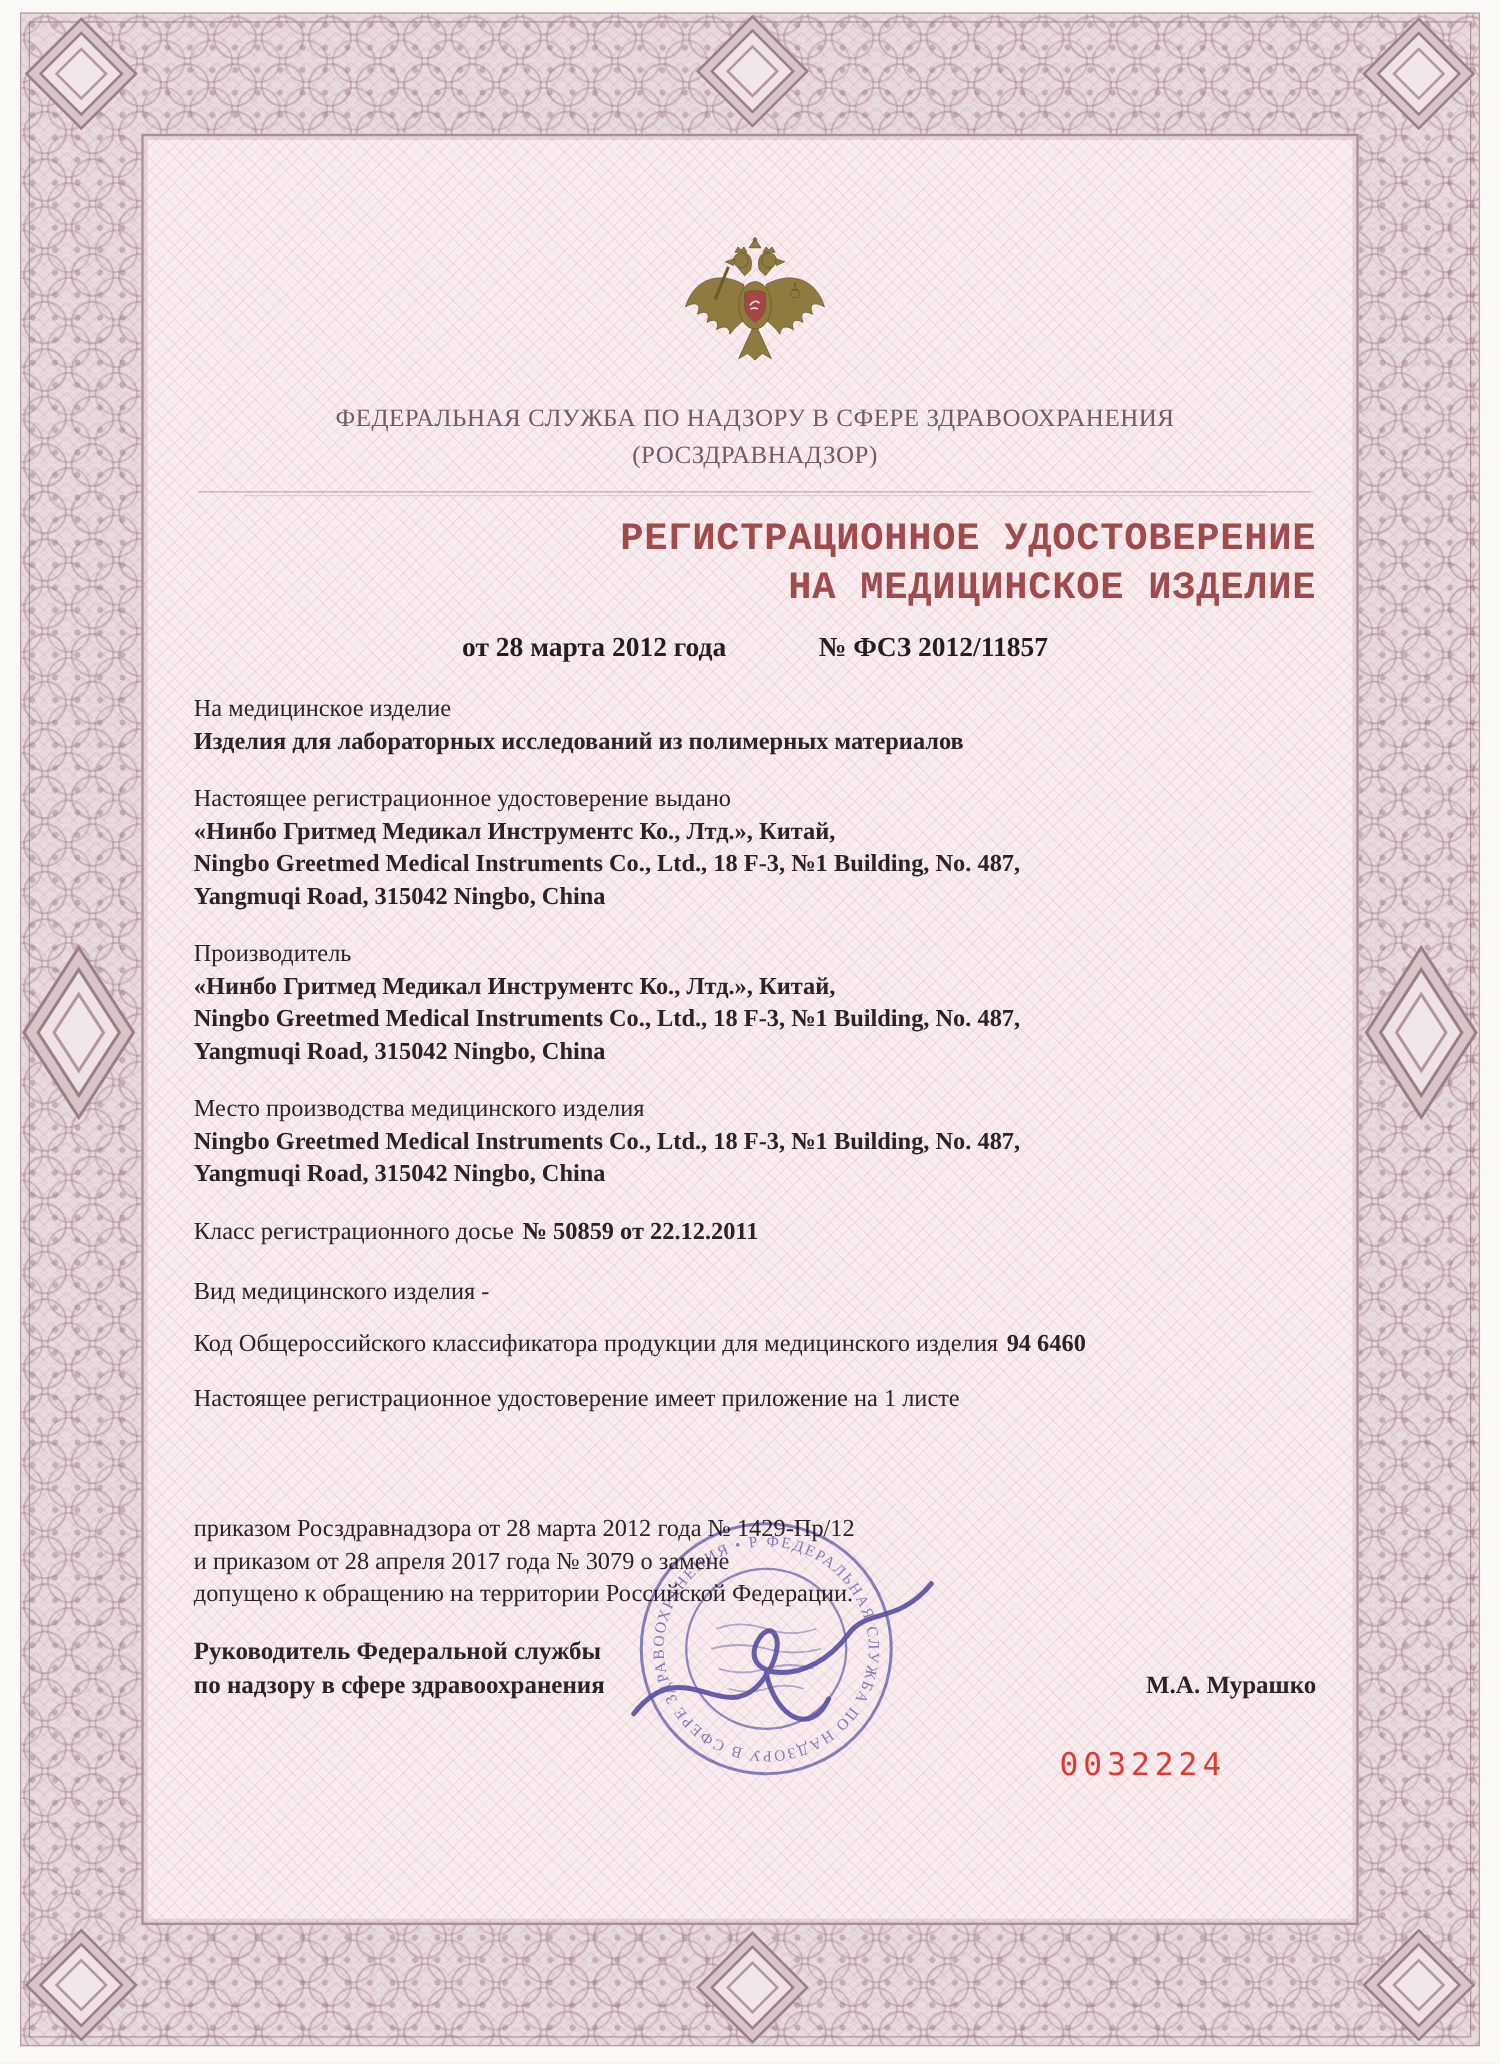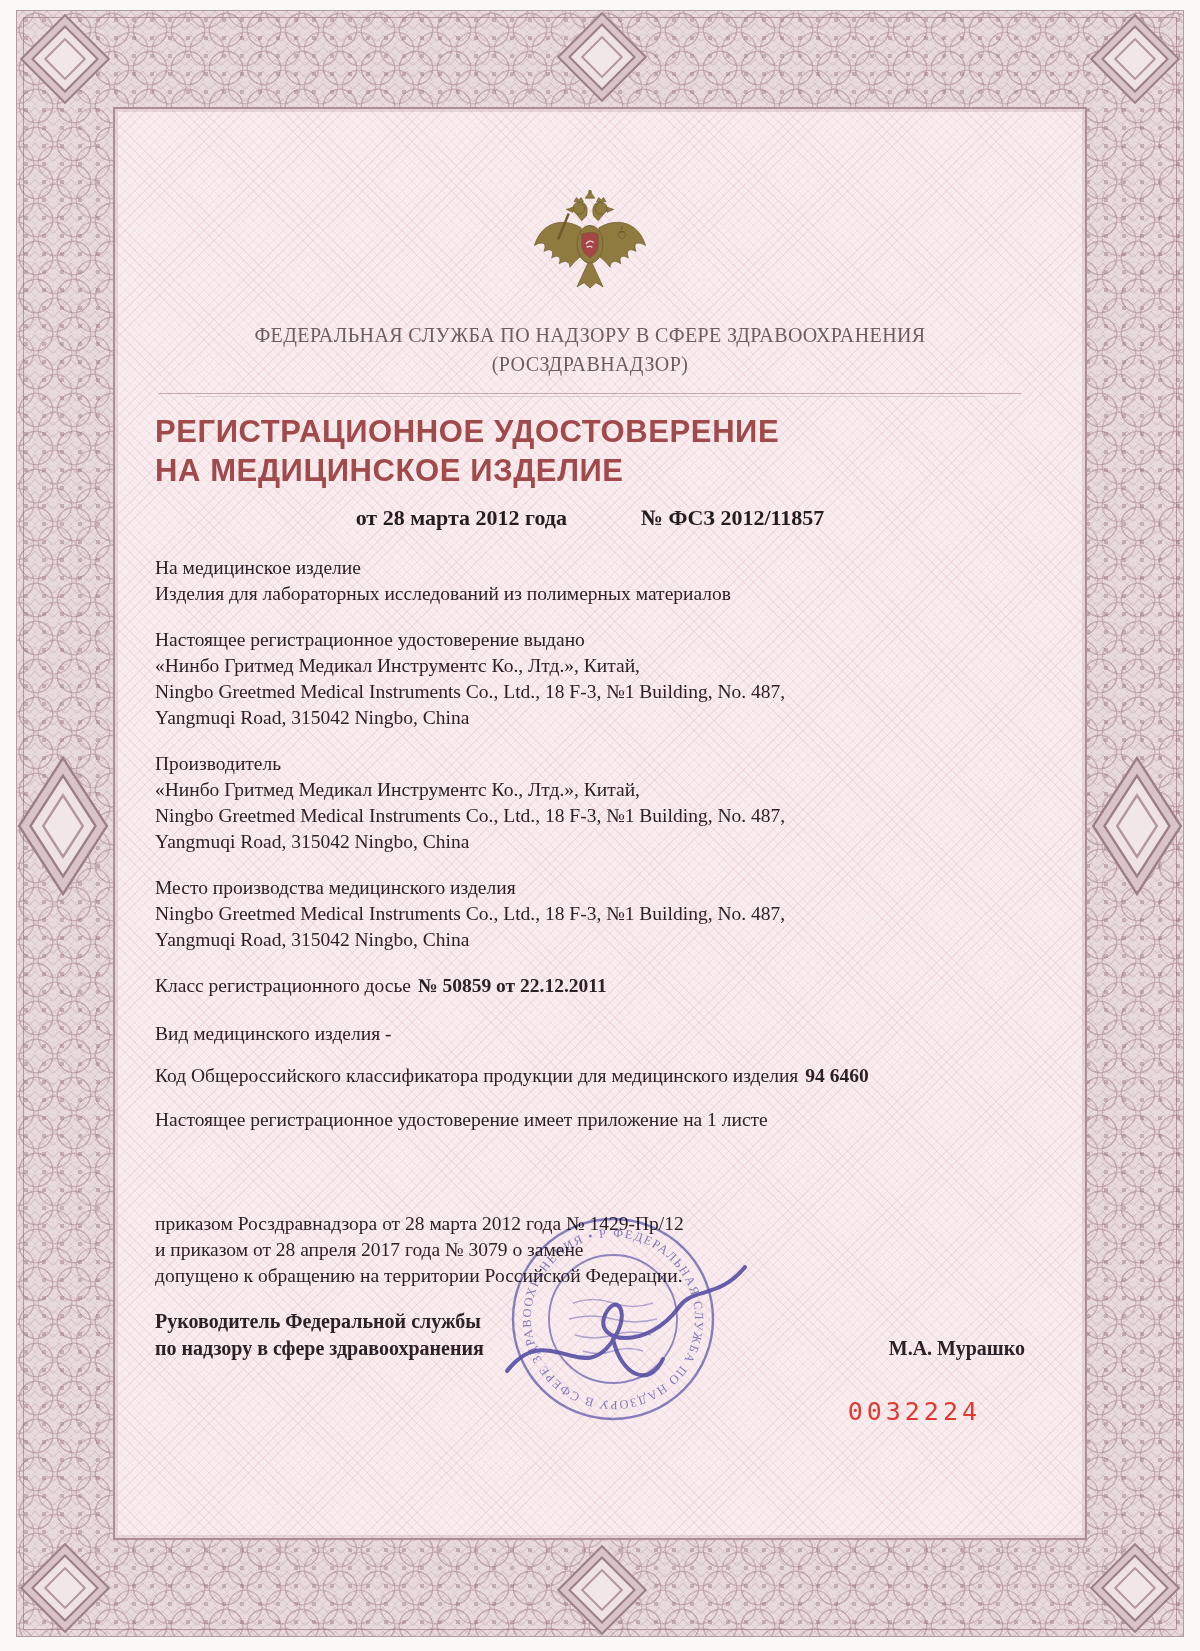--- a/index.html
+++ b/index.html
@@ -25,30 +25,30 @@
   .m-tl{left:16px;top:16px}.m-tr{right:16px;top:16px}.m-bl{left:16px;bottom:16px}.m-br{right:16px;bottom:16px}
   .m-l{left:14px;top:calc(50% - 30px);transform:scale(1,1.55) rotate(45deg)}
   .m-r{right:14px;top:calc(50% - 30px);transform:scale(1,1.55) rotate(45deg)}
   .m-t{left:calc(50% - 30px);top:14px}.m-b{left:calc(50% - 30px);bottom:14px}
   
   .inner{position:absolute;inset:96px;background-color:#f9ecef;
     background-image:
       repeating-linear-gradient(45deg, rgba(214,160,172,.20) 0 1px, transparent 1px 7px),
       repeating-linear-gradient(-45deg, rgba(214,160,172,.20) 0 1px, transparent 1px 7px);
     border:2px solid #ab8e97;box-shadow: inset 0 0 0 3px rgba(171,142,151,.25);}
-  .content{position:absolute;inset:0;padding:0 60px 0 40px;}
+  .content{position:absolute;inset:0;padding:0 32px 0 40px;}
   .emblem{display:block;margin:78px auto 0;}
   .agency{margin-top:10px;text-align:center;font-size:20px;line-height:1.45;color:#6d5d5f;letter-spacing:.4px;}
   .rule{margin:14px 4px 0;height:1px;background:rgba(150,118,124,.55);}
   .rule2{margin:2px 40px 0;height:1px;background:rgba(150,118,124,.25);}
-  .title{margin:16px 0 0;text-align:left;font-family:Liberation Sans, sans-serif;
+  .title{margin:16px 0 0;text-align:right;font-family:Liberation Mono, monospace;
          font-size:31px;line-height:1.25;font-weight:bold;color:#a04a4c;letter-spacing:.6px;}
   .dateline{margin-top:14px;display:flex;justify-content:center;gap:74px;font-size:22px;font-weight:bold;color:#241d20;}
   .line{margin:0;font-size:19.5px;line-height:26px;}
-  .b{font-weight:normal;}
+  .b{font-weight:bold;}
   .val{font-weight:bold;margin-left:7px;}
   .block{margin-top:20px;}
   .block-first{margin-top:24px;}
   .orders{margin-top:78px;position:relative;z-index:2;}
   .signer-row{margin-top:19px;display:flex;justify-content:space-between;align-items:flex-end;
               font-weight:bold;font-size:20px;line-height:27px;position:relative;z-index:2;}
   .serial{position:absolute;right:104px;top:1288px;font-family:"DejaVu Sans Mono",monospace;
           font-size:25px;letter-spacing:4px;color:#e03a30;z-index:3;}
   .stamp{position:absolute;left:348px;top:1066px;width:340px;height:290px;mix-blend-mode:multiply;opacity:.9;z-index:4;pointer-events:none;}
 </style>

